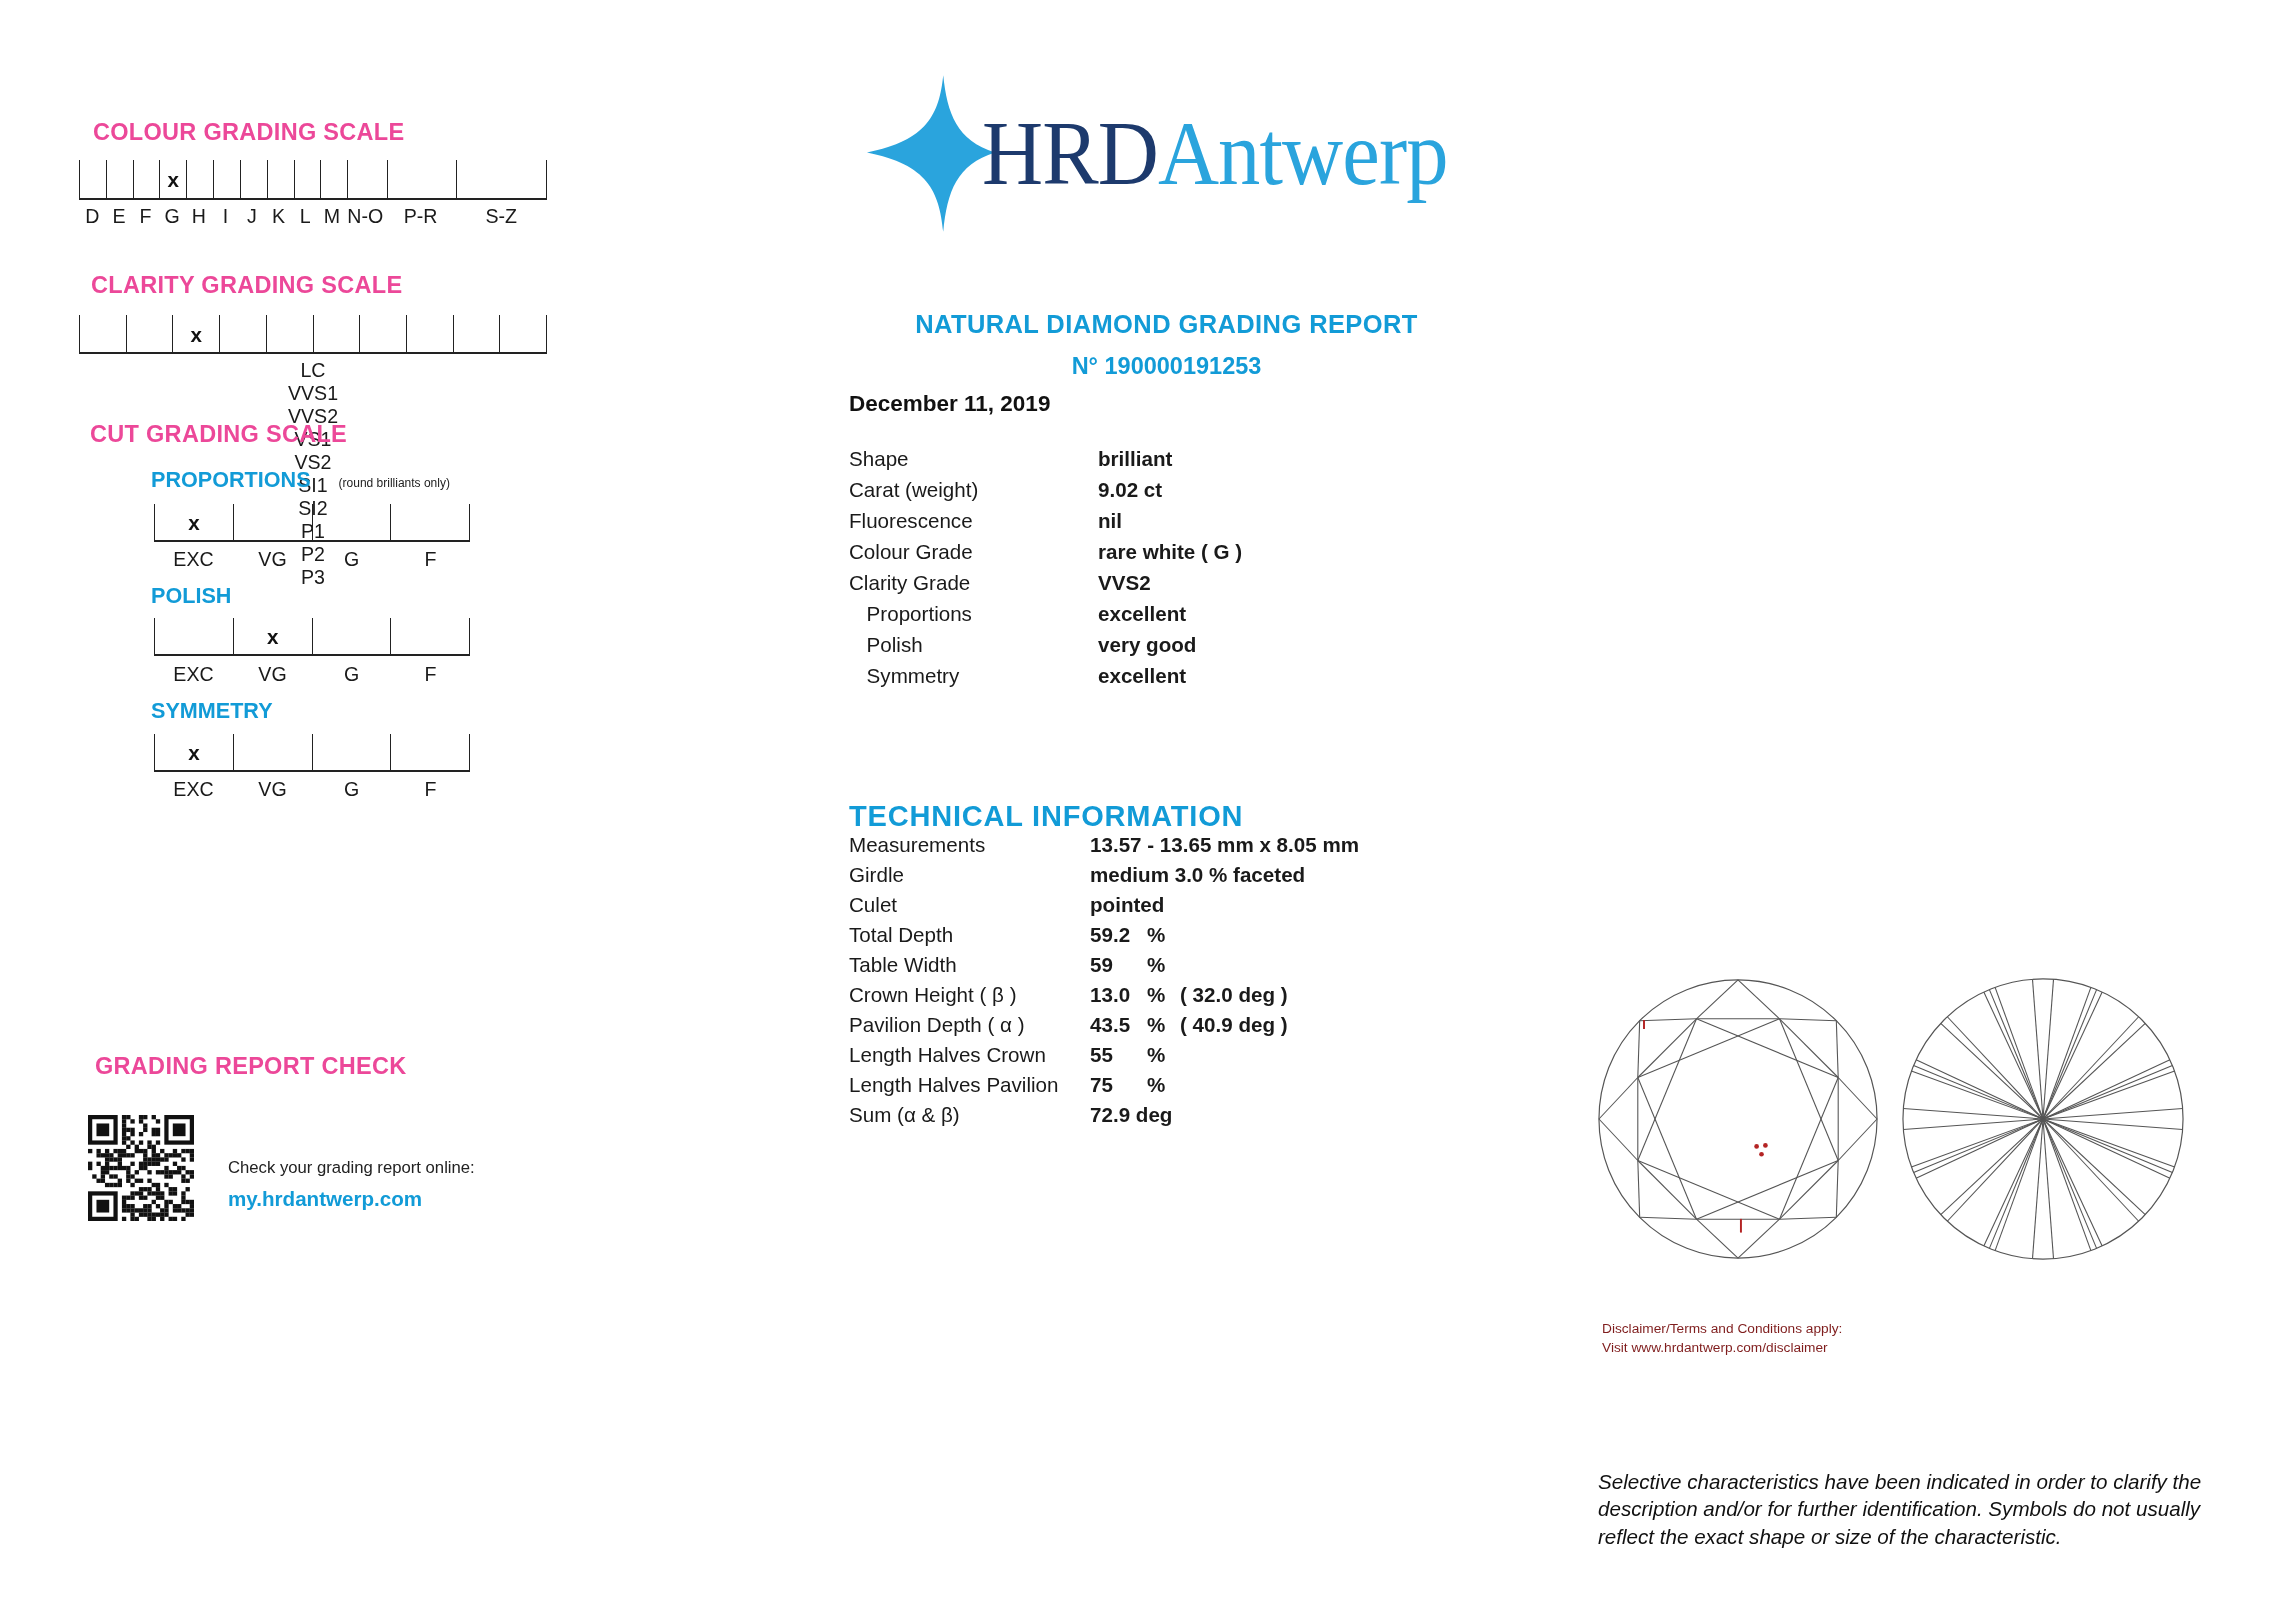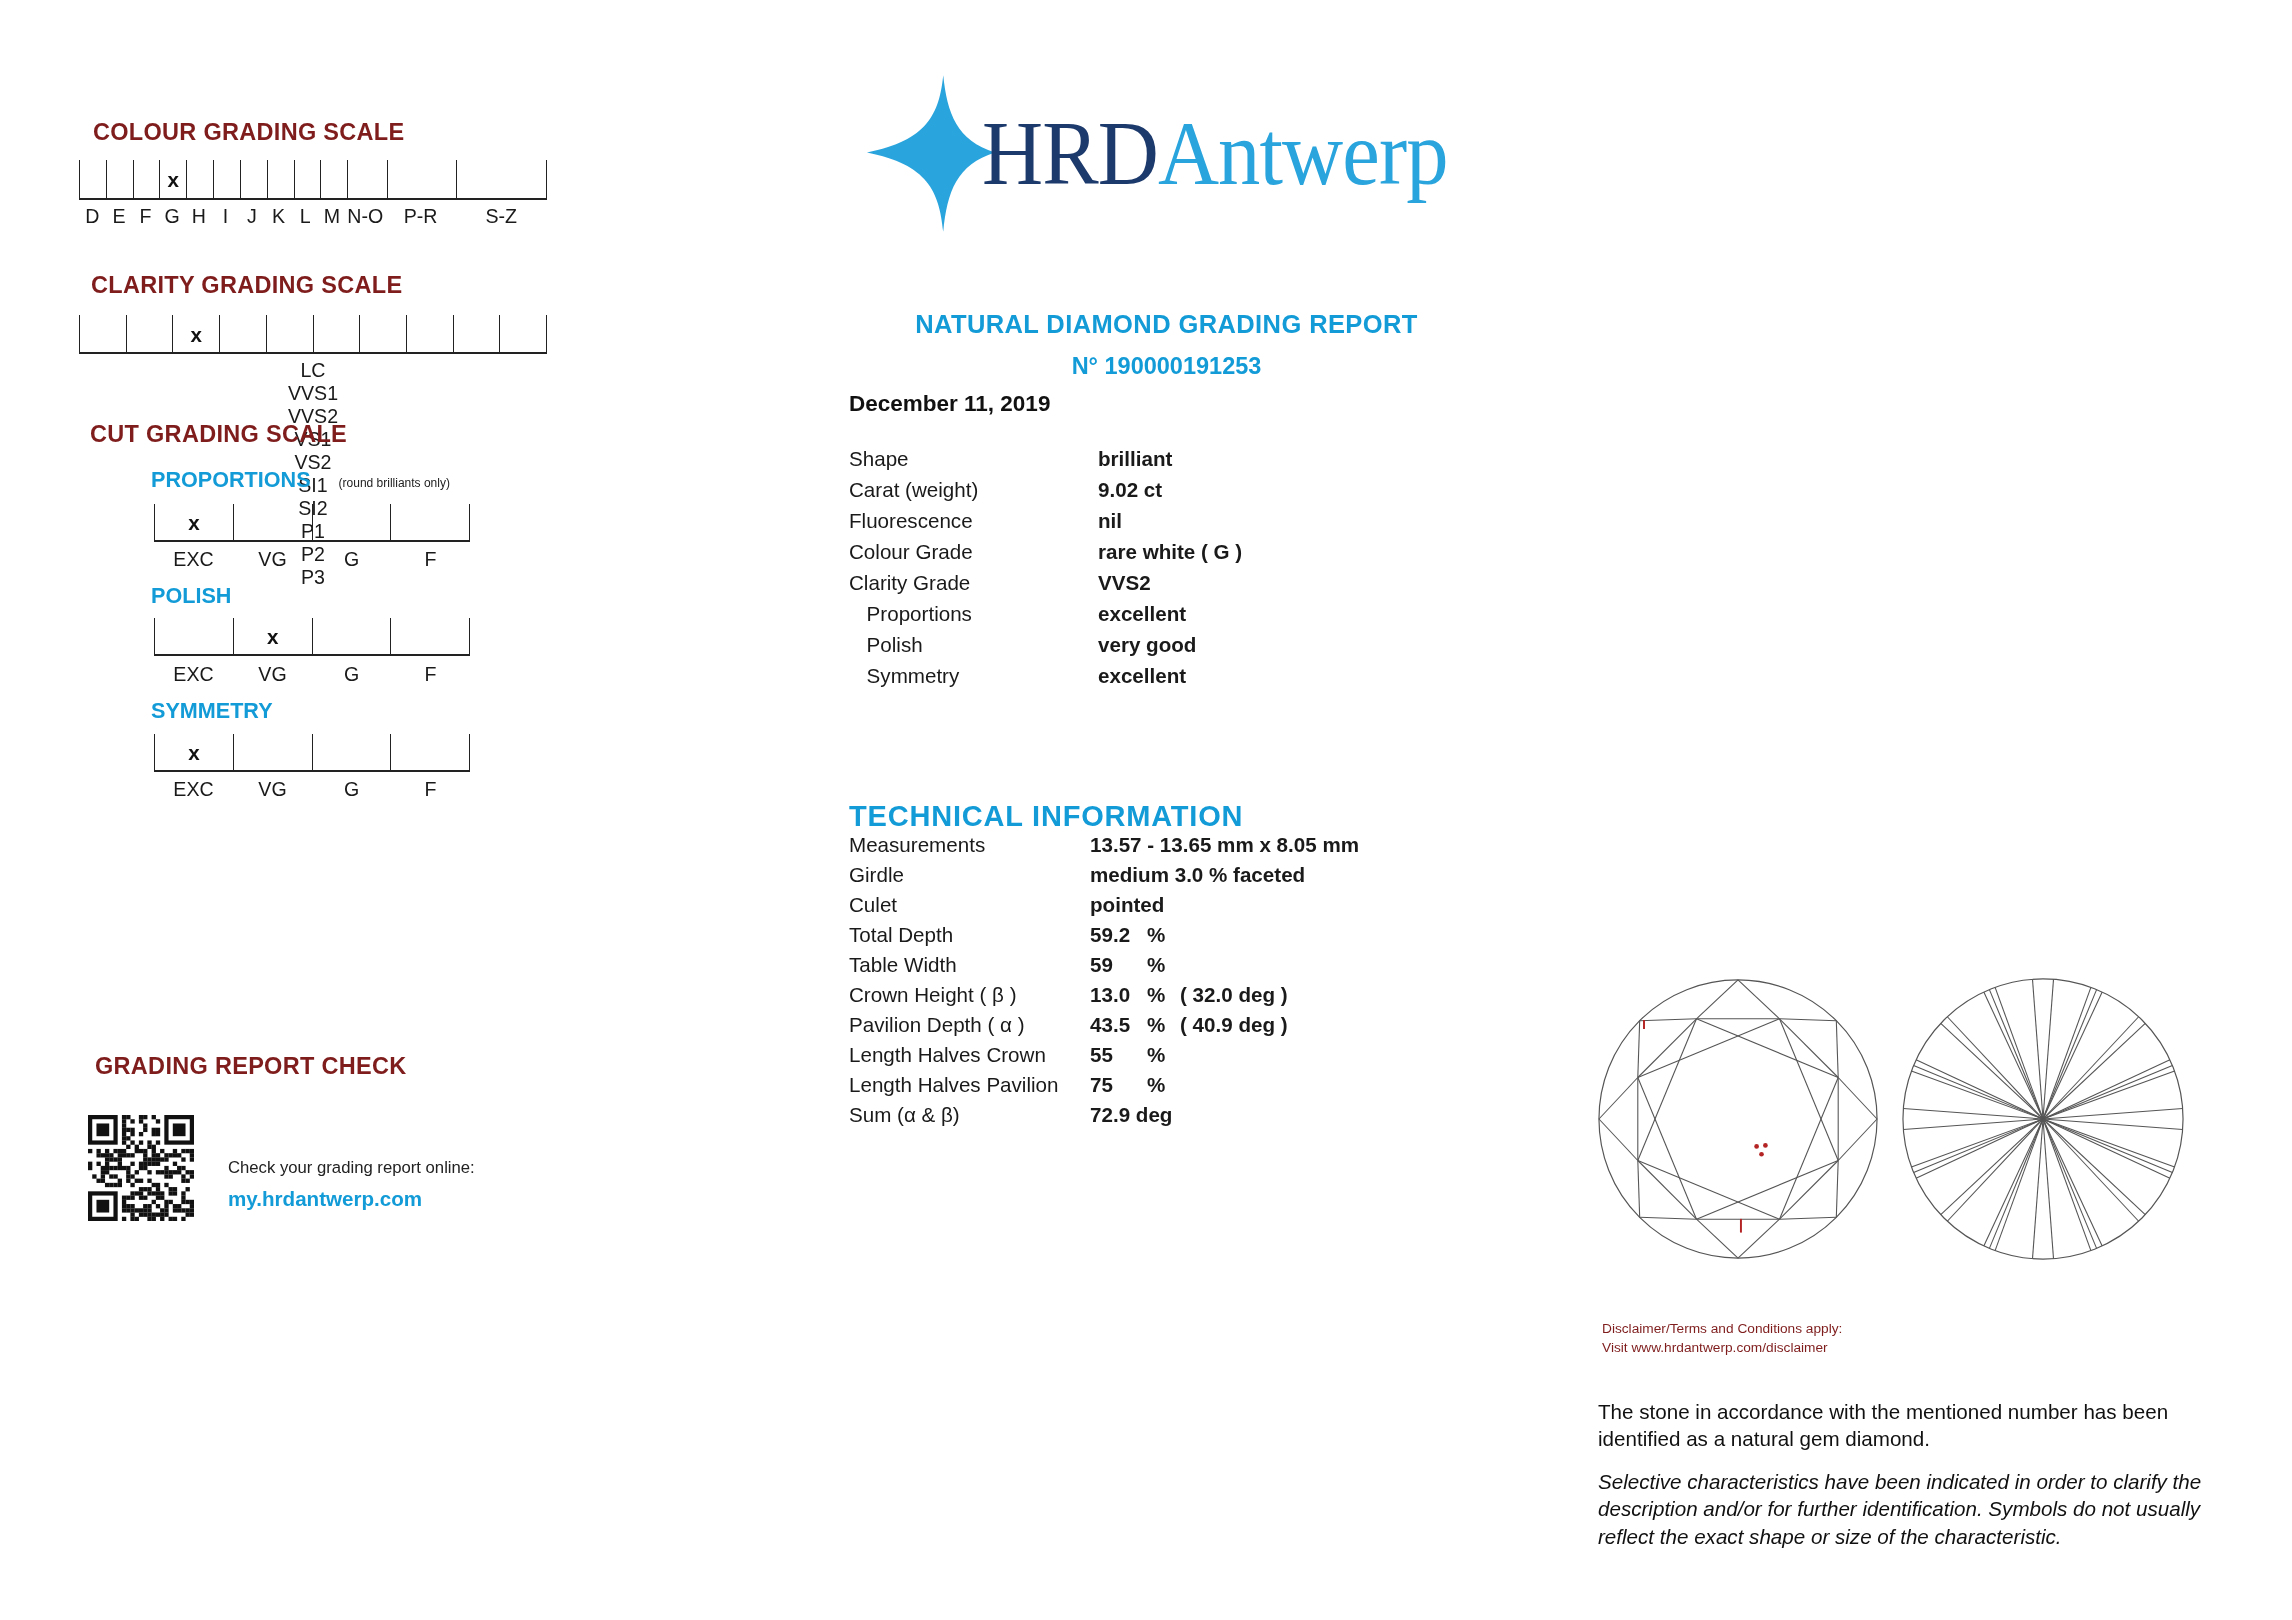--- a/index.html
+++ b/index.html
@@ -1,19 +1,19 @@
 <!DOCTYPE html>
 <html><head>
 <meta charset="utf-8">
 <style>
   html,body{margin:0;padding:0;background:#fff;}
   #canvas{position:relative;width:2293px;height:1620px;background:#ffffff;overflow:hidden;
           font-family:"Liberation Sans",sans-serif;color:#1a1a1a;}
   .abs{position:absolute;}
-  .sec-head{font-size:23.5px;font-weight:bold;color:#7f1d1d;letter-spacing:0.3px;white-space:nowrap;}
+  .sec-head{font-size:23.5px;font-weight:bold;color:#ec4899;letter-spacing:0.3px;white-space:nowrap;}
   .sub-head{font-size:21.6px;font-weight:bold;color:#129bd7;white-space:nowrap;}
   .sub-note{font-size:12px;font-weight:normal;color:#222;margin-left:28px;}
   
   .scalebar{display:flex;border-bottom:2px solid #222;box-sizing:border-box;}
   .scalebar .cell{border-left:1.6px solid #222;display:flex;align-items:center;justify-content:center;}
   .scalebar .cell:last-child{border-right:1.6px solid #222;}
   .xmark{font-weight:bold;font-size:20.6px;color:#111;transform:translateY(1px);}
   .labelbar{display:flex;}
   .labelbar span{font-size:19.6px;color:#1a1a1a;text-align:center;}
   
@@ -572,17 +572,16 @@
       <line x1="0" y1="0" x2="-10.721957936164982" y2="142.59747409409155" stroke="#555555" stroke-width="1.1"></line>
       <line x1="0" y1="0" x2="10.721957936164802" y2="142.59747409409155" stroke="#555555" stroke-width="1.1"></line>
       <line x1="0" y1="0" x2="97.70814963635429" y2="104.41320555676758" stroke="#555555" stroke-width="1.1"></line>
       <line x1="0" y1="0" x2="104.41320555676755" y2="97.70814963635434" stroke="#555555" stroke-width="1.1"></line>
     </svg>
 
   <div class="abs disc" style="left:1602px;top:1320px;width:549px;">
     <div>Disclaimer/Terms and Conditions apply:</div>
     <div>Visit www.hrdantwerp.com/disclaimer</div>
   </div>
-  <div class="abs stmt" style="left:1598px;top:1398px;width:588px;">The stone in accordance with the mentioned number has been identified as a natural gem diamond.</div>
   <div class="abs note-it" style="left:1598px;top:1468px;width:647px;">Selective characteristics have been indicated in order to clarify the description and/or for further identification. Symbols do not usually reflect the exact shape or size of the characteristic.</div>
 
 </div>
 
 
 </body></html>

